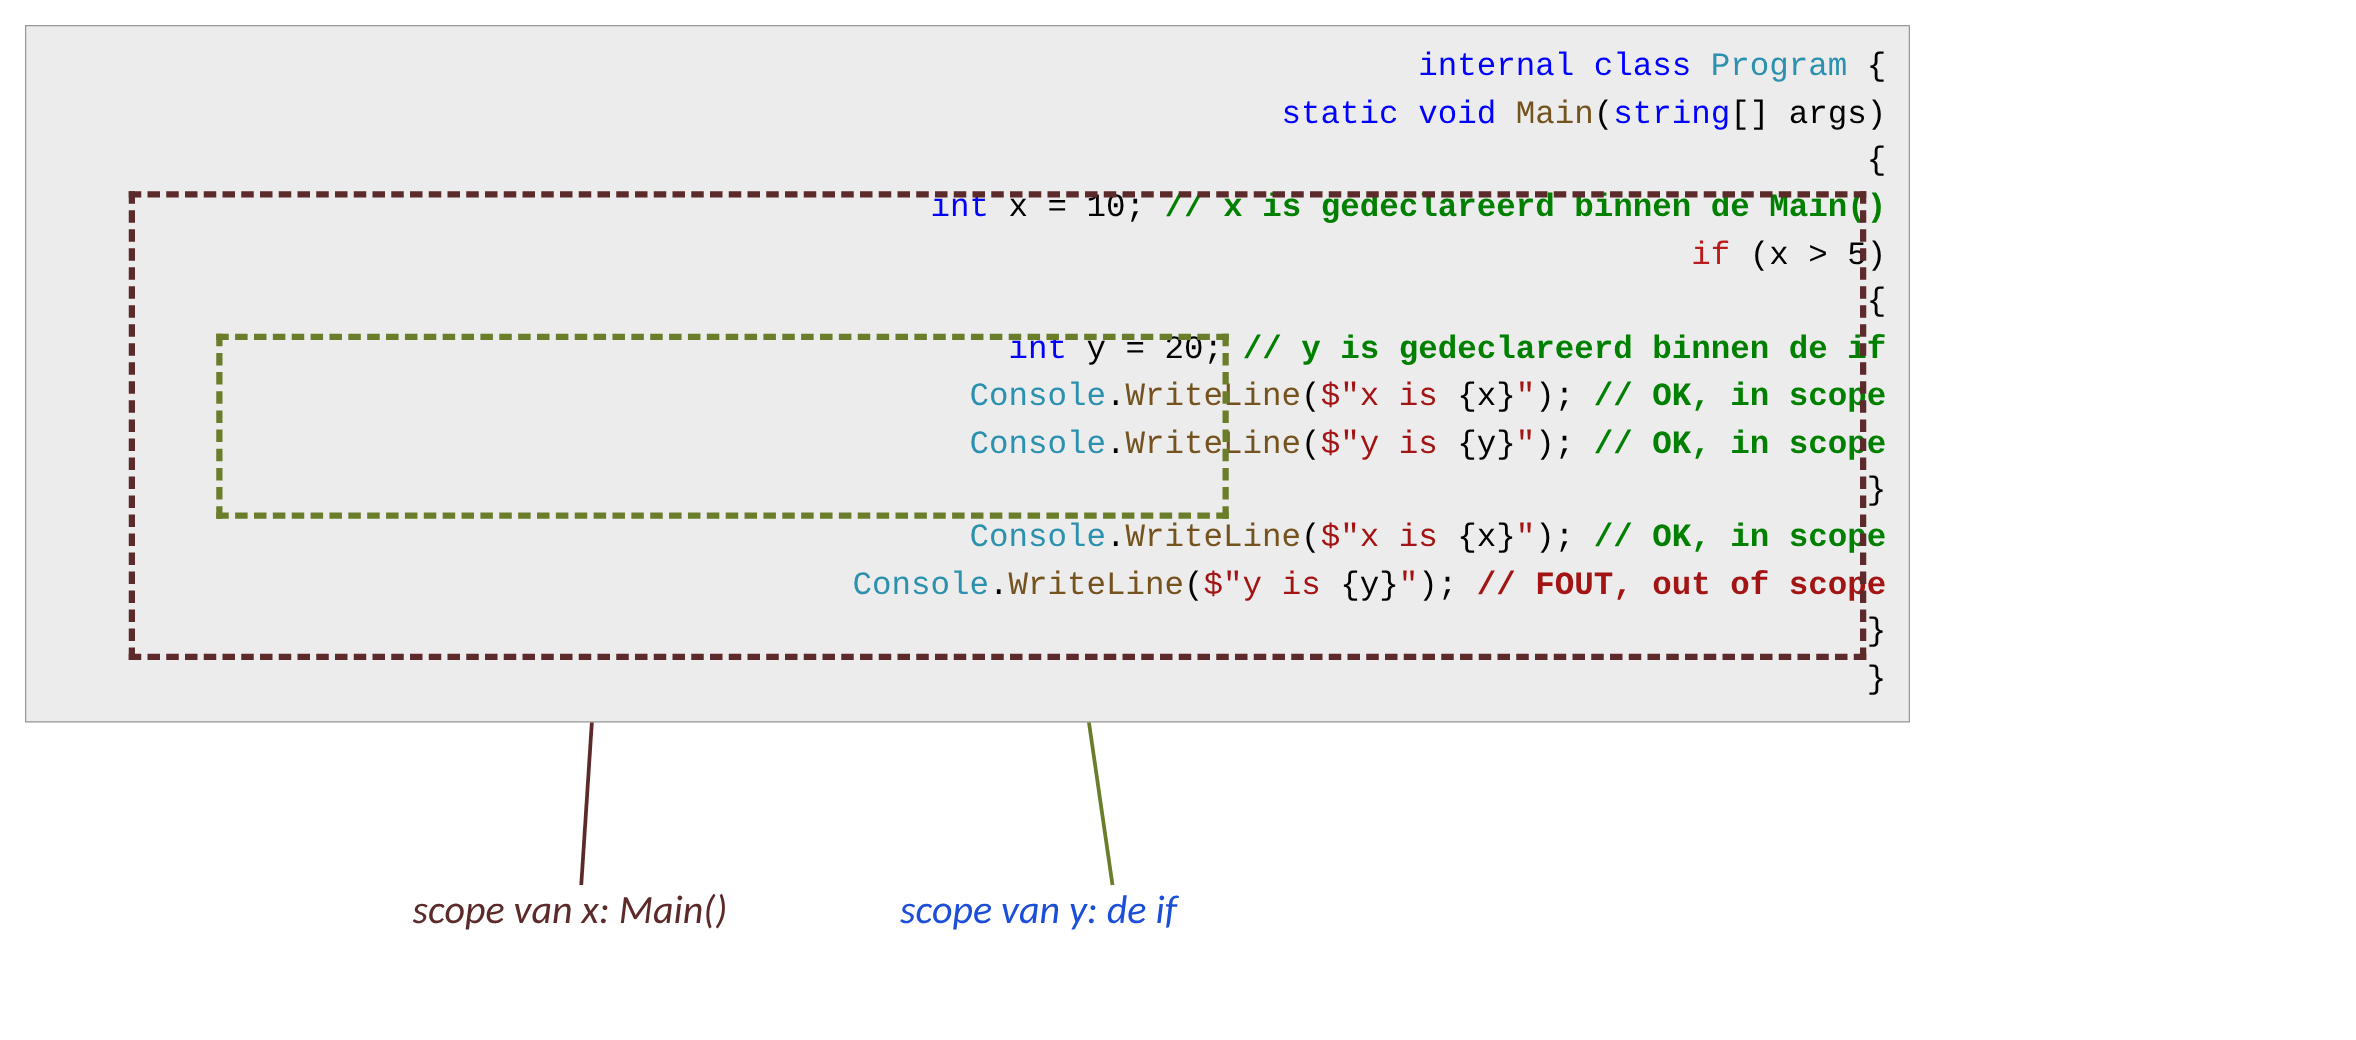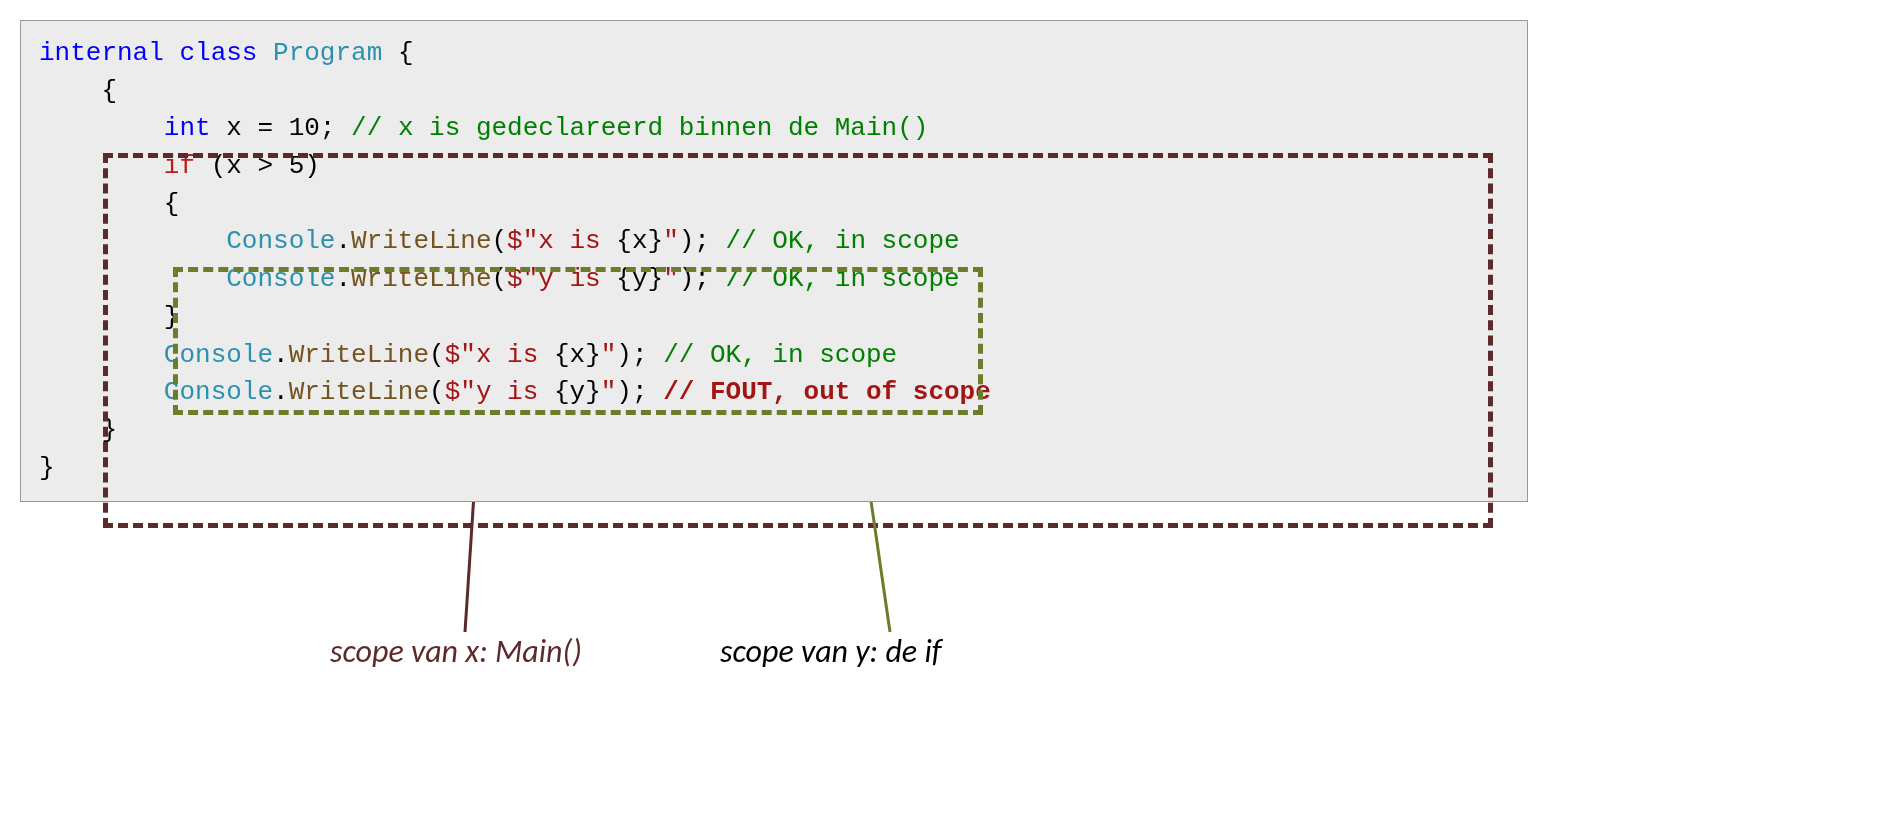--- a/index.html
+++ b/index.html
@@ -9,29 +9,30 @@
     font-size: 26px;
     background: #fff;
   }
   .code-container {
     position: relative;
     background: #edecec;
     border: 1px solid #999;
     padding: 14px 18px 14px 18px;
     width: 1470px;
     line-height: 1.45;
+    text-align: right;
   }
   .line { white-space: pre; }
   .kw-blue { color: #0000ff; }
   .kw-purple { color: #b91c1c; }
   .type { color: #2b91af; }
   .method { color: #74531f; }
   .str { color: #a31515; }
   .interp { color: #000; }
-  .comment { color: #008000; }
+  .comment { color: #008000; font-weight: bold; }
   .black { color: #000; }
   .err-comment { color: #a31515; font-weight: bold; }
   .dashed-box {
     position: absolute;
     border-style: dashed;
     pointer-events: none;
   }
   .box-main {
     border-color: #5c2a2a;
     border-width: 5px;
@@ -46,38 +47,40 @@
     height: 180px;
     margin-top: 0;
   }
   .label {
     position: absolute;
     font-family: 'Segoe UI', Calibri, sans-serif;
     font-style: italic;
     font-size: 32px;
   }
   .label-main { color: #5c2a2a; }
-  .label-if { color: #000000; text-align: center; }
+  .label-if { color: #1d4ed8; text-align: center; }
   .connector {
     position: absolute;
     pointer-events: none;
   }
 </style>
 </head>
 <body>
 
 <div class="code-container">
   <div class="dashed-box box-main" style="left:82px; top:132px; width:1380px; height:365px;"></div>
   <div class="dashed-box box-if" style="left:152px; top:246px; width:800px; height:138px;"></div>
 
   <div class="line"><span class="kw-blue">internal</span><span class="kw-blue"> class</span><span class="type"> Program</span><span class="black"> {</span></div>
+  <div class="line"><span class="kw-blue">    static</span><span class="kw-blue"> void</span><span class="method"> Main</span><span class="black">(</span><span class="kw-blue">string</span><span class="black">[] args)</span></div>
   <div class="line black">    {</div>
   <div class="line"><span class="kw-blue">        int</span><span class="black"> x = 10; </span><span class="comment">// x is gedeclareerd binnen de Main()</span></div>
   <div class="line"><span class="kw-purple">        if</span><span class="black"> (x &gt; 5)</span></div>
   <div class="line black">        {</div>
+  <div class="line"><span class="kw-blue">            int</span><span class="black"> y = 20; </span><span class="comment">// y is gedeclareerd binnen de if</span></div>
   <div class="line"><span class="type">            Console</span><span class="black">.</span><span class="method">WriteLine</span><span class="black">(</span><span class="str">$"x is </span><span class="interp">{x}</span><span class="str">"</span><span class="black">); </span><span class="comment">// OK, in scope</span></div>
   <div class="line"><span class="type">            Console</span><span class="black">.</span><span class="method">WriteLine</span><span class="black">(</span><span class="str">$"y is </span><span class="interp">{y}</span><span class="str">"</span><span class="black">); </span><span class="comment">// OK, in scope</span></div>
   <div class="line black">        }</div>
   <div class="line"><span class="type">        Console</span><span class="black">.</span><span class="method">WriteLine</span><span class="black">(</span><span class="str">$"x is </span><span class="interp">{x}</span><span class="str">"</span><span class="black">); </span><span class="comment">// OK, in scope</span></div>
   <div class="line"><span class="type">        Console</span><span class="black">.</span><span class="method">WriteLine</span><span class="black">(</span><span class="str">$"y is </span><span class="interp">{y}</span><span class="str">"</span><span class="black">); </span><span class="err-comment">// FOUT, out of scope</span></div>
   <div class="line black">    }</div>
   <div class="line black">}</div>
 </div>
 
 <div class="label-container">

